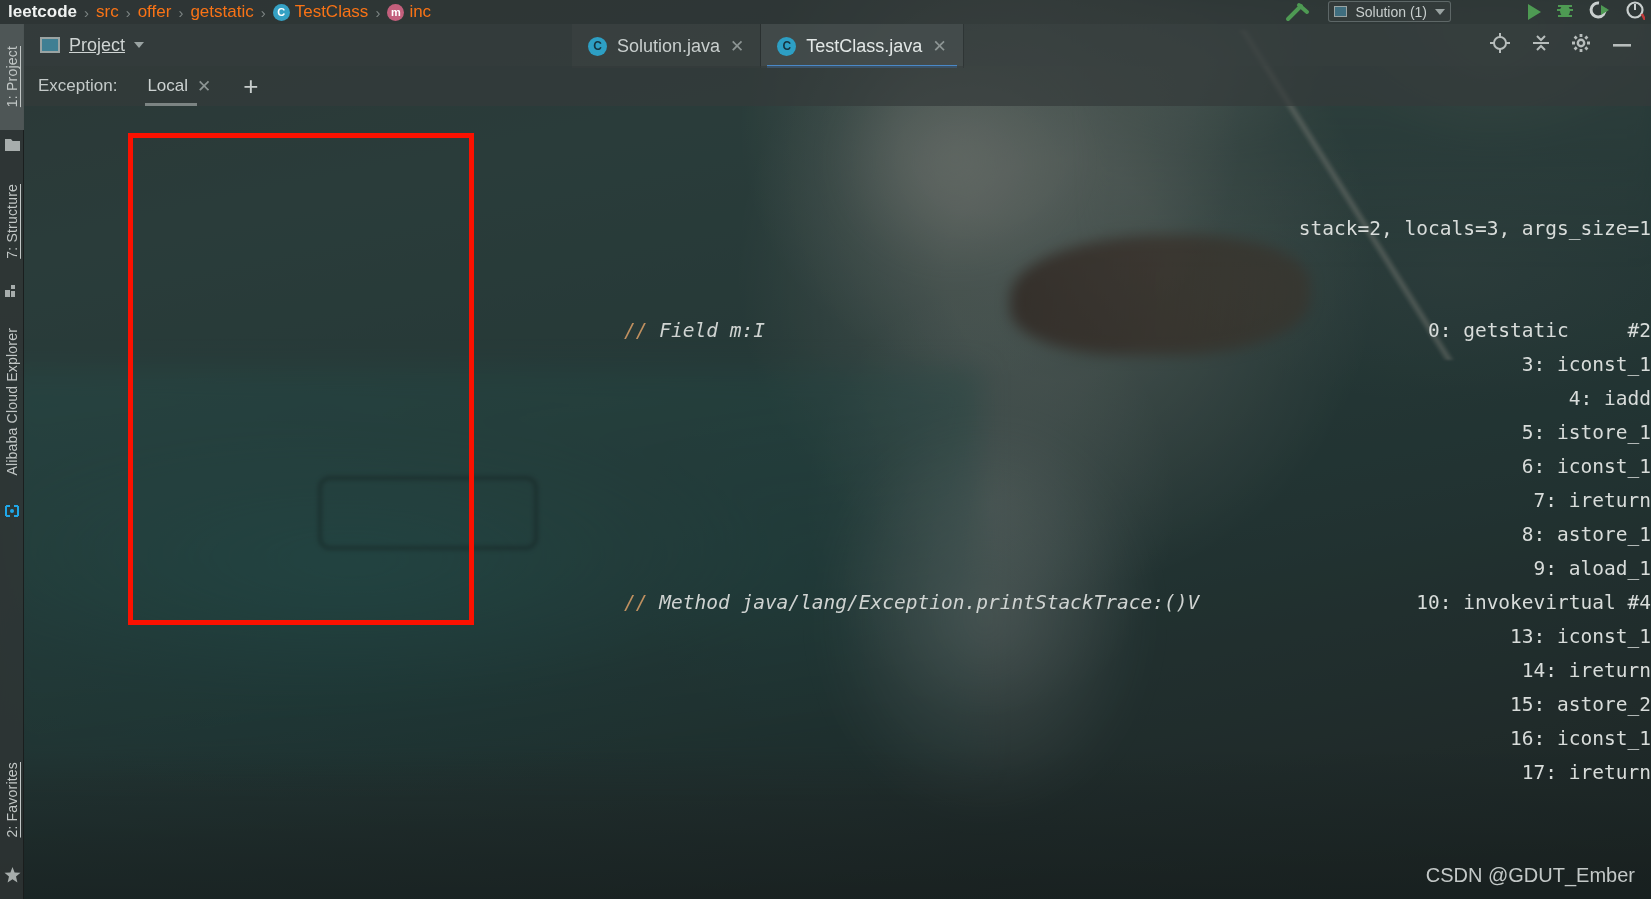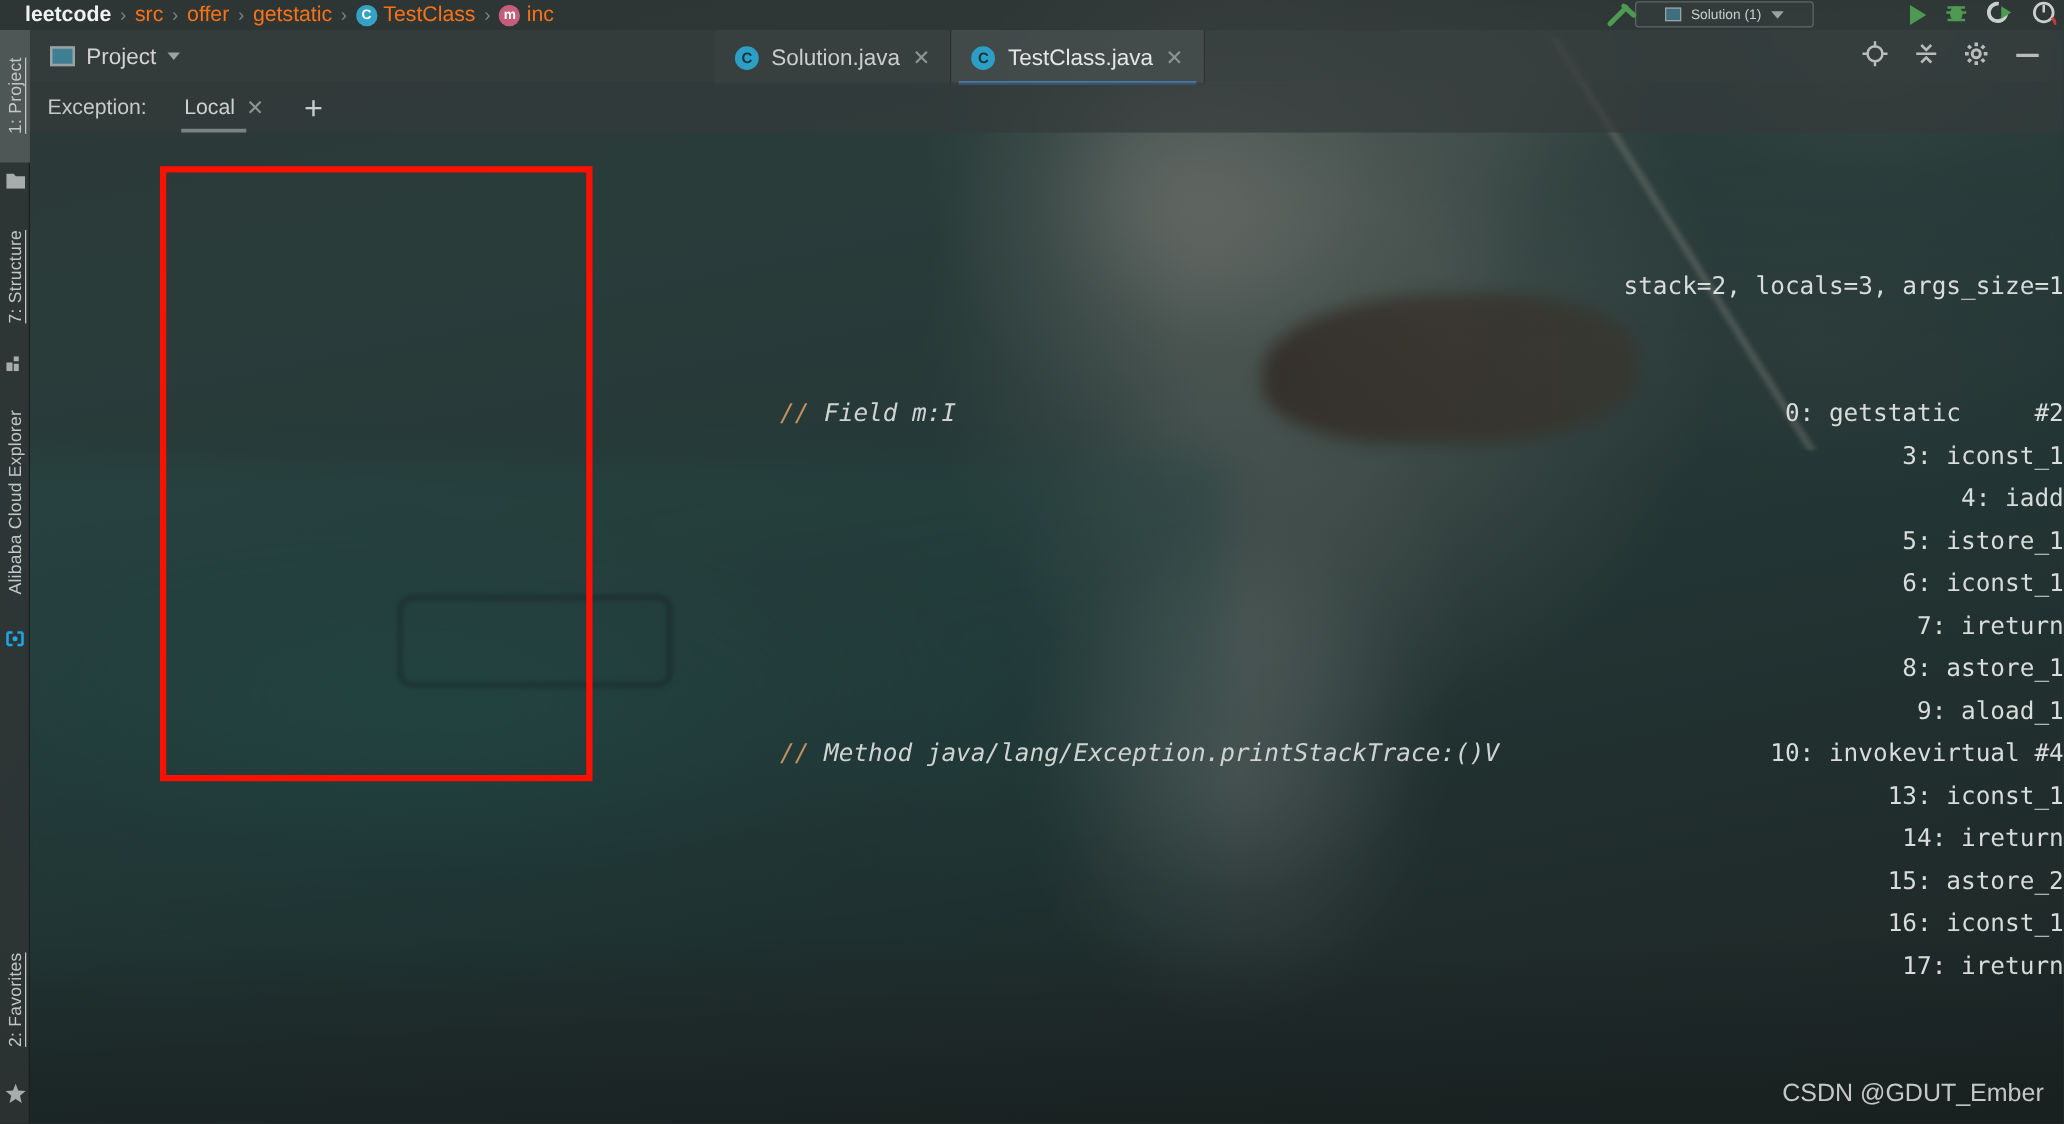--- a/index.html
+++ b/index.html
@@ -89,21 +89,21 @@
   }
   .bg-dim {
     position: absolute; inset: 0;
     background: rgba(29,36,36,0.46);
   }
 
   
   .breadcrumb-bar {
     position: absolute; left: 0; top: 0; width: 1651px; height: 24px;
     display: flex; align-items: center;
-    padding-left: 20px;
+    padding-left: 8px;
     background: rgba(47,53,53,0.72);
     font-size: 17px;
     color: #b9bfbe;
     white-space: nowrap;
     overflow: hidden;
   }
   .crumb { color: #f97316; }
   .crumb.bold { color: #f0f2f1; font-weight: bold; }
   .crumb-sep { color: #7d8584; margin: 0 7px; font-size: 15px; }
   .crumb-ico {
@@ -112,25 +112,25 @@
     font-size: 11px; font-weight: bold; color: #ffffff;
     margin-right: 5px; flex: 0 0 auto;
   }
   .crumb-ico.c { background: #35a1c4; }
   .crumb-ico.m { background: #c35f7c; }
   .crumb-item { display: inline-flex; align-items: center; }
 
   .run-widget {
     position: absolute; right: 200px; top: 1px;
     display: flex; align-items: center; gap: 8px;
-    height: 21px; padding: 0 23px;
+    height: 21px; padding: 0 5px;
     border: 1px solid rgba(130,140,140,0.55);
     border-radius: 3px;
     background: rgba(60,67,67,0.35);
-    font-size: 11px; color: #c9cfce;
+    font-size: 14px; color: #c9cfce;
   }
   .run-widget .sq {
     width: 13px; height: 11px; border: 1.5px solid #9aa3a2; background: #3f6e7f;
   }
   .caret-down {
     width: 0; height: 0;
     border-left: 5px solid transparent; border-right: 5px solid transparent;
     border-top: 6px solid #9aa3a2;
   }
   .hammer {
@@ -168,21 +168,21 @@
   .rail-sel { background: rgba(82,90,90,0.9); }
 
   
   .tw-header {
     position: absolute; left: 24px; top: 24px; right: 0; height: 42px;
     background: rgba(54,60,60,0.78);
     display: flex; align-items: center;
   }
   .tw-title {
     display: flex; align-items: center; gap: 9px;
-    margin-left: 16px; font-size: 18px; color: #cfd4d3;
+    margin-left: 16px; font-size: 18px; color: #cfd4d3; text-decoration: underline;
   }
   .tw-sqicon { width: 20px; height: 16px; border: 2px solid #9aa3a2; background: #3f7f93; }
   .tw-actions {
     margin-left: auto; display: flex; align-items: center; gap: 20px;
     padding-right: 18px;
   }
 
   
   .tabs {
     position: absolute; right: 0; top: 24px; height: 44px;

